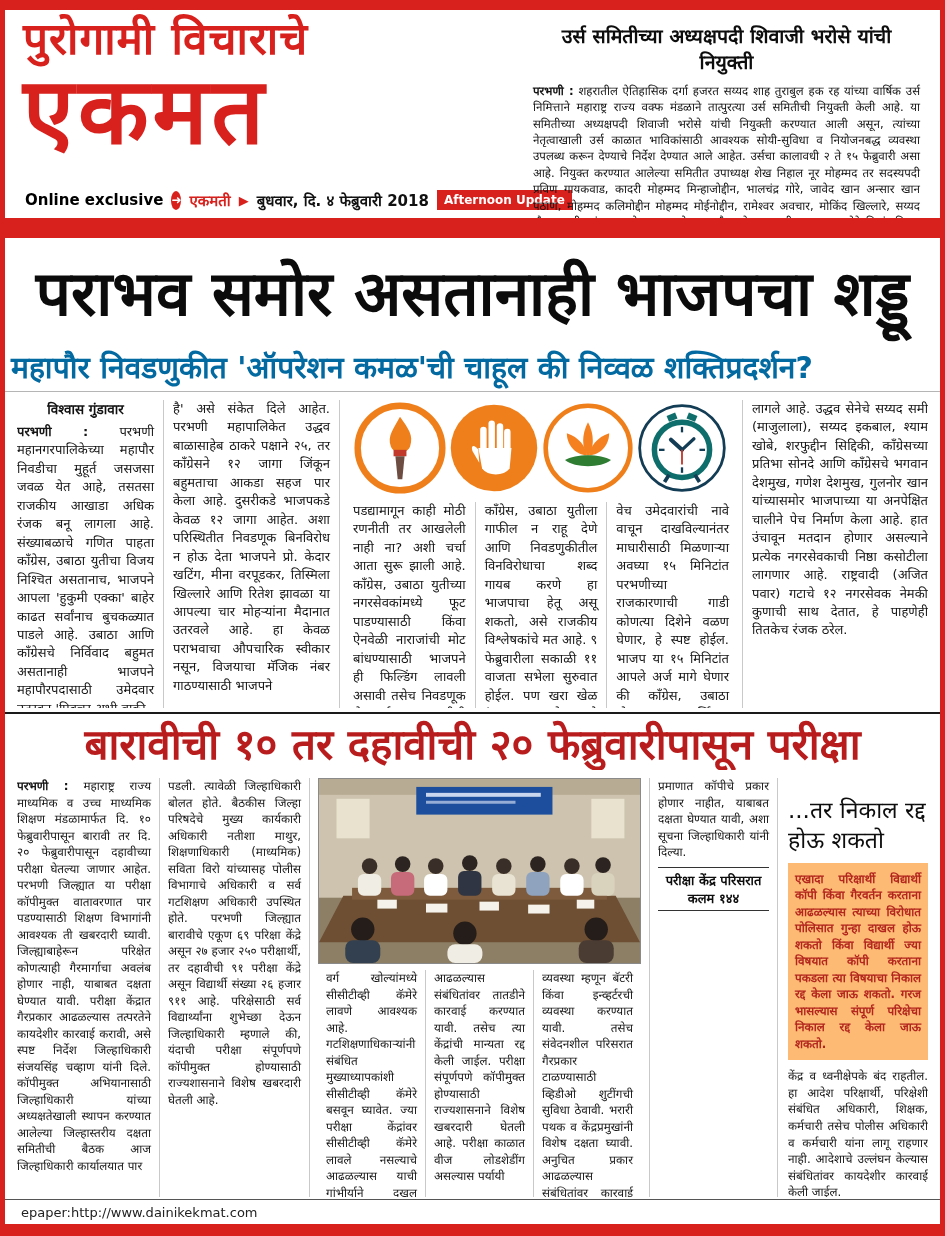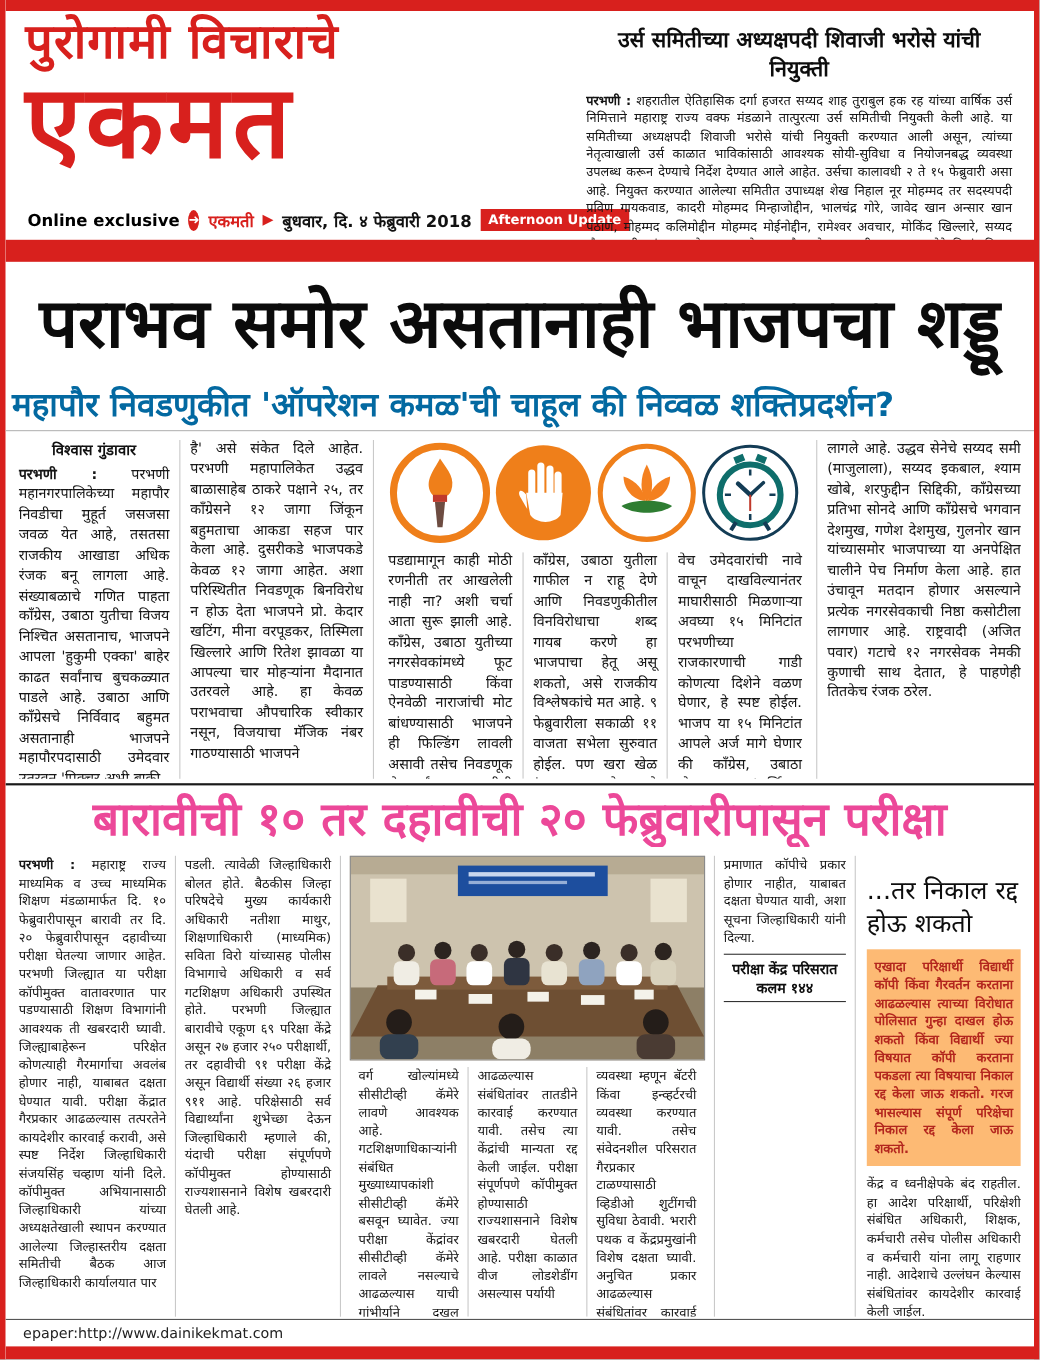--- a/index.html
+++ b/index.html
@@ -48,21 +48,21 @@
   .mid{ flex:1; display:flex; flex-direction:column; padding:0 4px; }
   .byline{ text-align:center; font-weight:bold; font-size:13.5px; margin-bottom:5px; color:#111; }
   .symbols{ display:flex; justify-content:space-between; align-items:center; padding:2px 10px 8px 10px; }
   .symbols svg{ display:block; }
   .midcols{ flex:1; display:flex; overflow:hidden; }
   .midcols .mcol{ flex:1; }
   .section-rule{ border-top:2px solid #1a1a1a; }
 
   
   .exam-headline{ flex:0 0 auto; height:58px; display:flex; align-items:center; justify-content:center;
-    font-size:42px; font-weight:bold; color:#ec4899; white-space:nowrap; overflow:hidden; }
+    font-size:42px; font-weight:bold; color:#b91c1c; white-space:nowrap; overflow:hidden; }
   .exam-subhead{ flex:0 0 auto; height:36px; color:#d8201d; font-weight:bold; font-size:20.5px;
     padding:2px 16px; white-space:nowrap; overflow:hidden; border-bottom:1px solid #c2c2c2; }
   .exam-cols{ flex:1 1 auto; display:flex; padding:8px 12px 2px 12px; overflow:hidden; }
   .exam-cols p{ font-size:11.8px; line-height:1.4; }
   .ecol{ overflow:hidden; padding:0 8px; }
   .ecol+.ecol, .ecol+.center, .center+.ecol, .ecol+.sidebar{ border-left:1px solid #c9c9c9; }
   .e1{ width:142px; padding-left:0; }
   .e2{ width:150px; }
   .e4{ width:128px; }
   .center{ width:340px; display:flex; flex-direction:column; padding:0 8px; }

